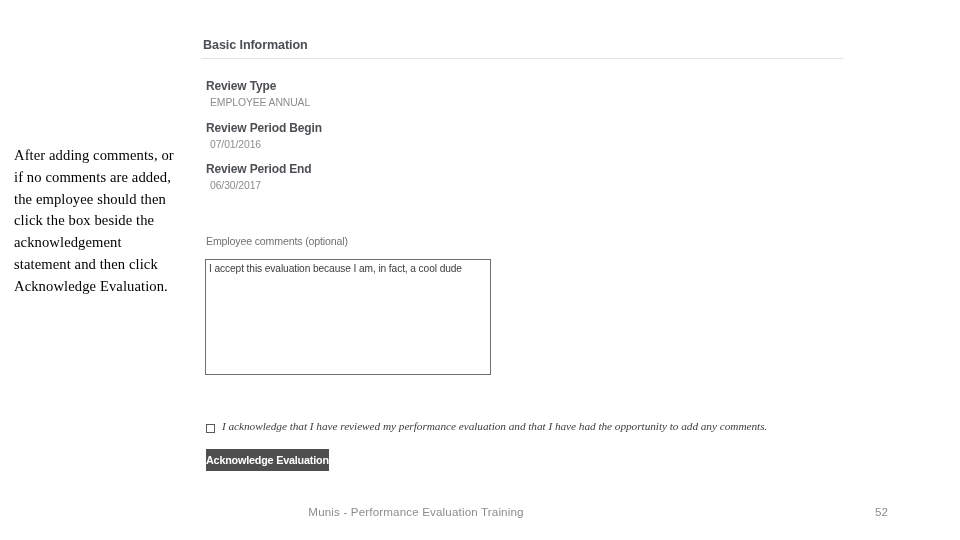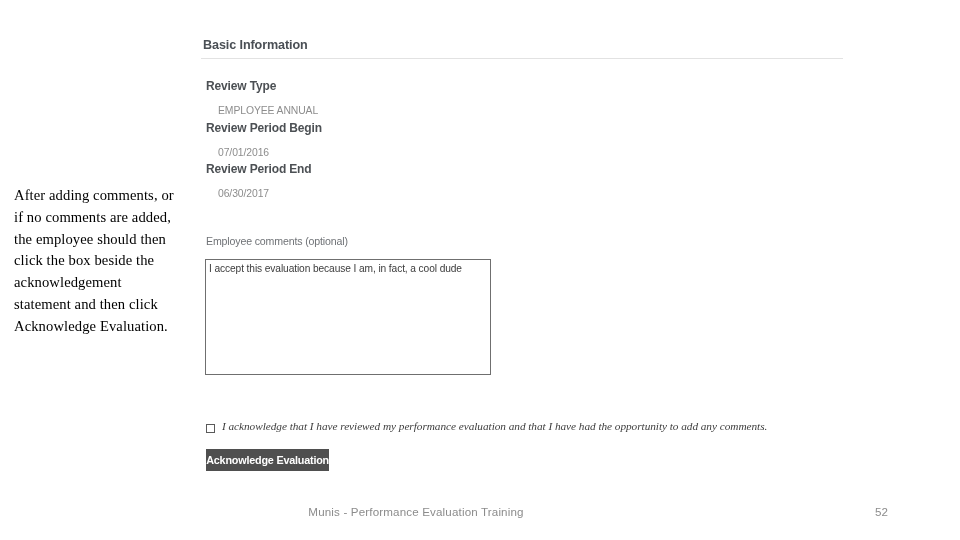--- a/index.html
+++ b/index.html
@@ -20,21 +20,20 @@
   #instruction-text {
     position: absolute;
     left: 14px;
     top: 145px;
     width: 160px;
     font-size: 14.6px;
     line-height: 21.8px;
     color: #000000;
     font-family: "Liberation Serif", serif;
     letter-spacing: 0.1px;
-    margin-top: 40px;
   }
 
   
   #app-screenshot {
     position: absolute;
     left: 196px;
     top: 30px;
     width: 660px;
     height: 450px;
     background: #ffffff;
@@ -69,21 +68,21 @@
     color: #4c5054;
     letter-spacing: -0.15px;
     margin: 8px 0 1px 0;
     white-space: nowrap;
   }
   .field-value {
     font-family: "Liberation Sans", sans-serif;
     font-size: 10.4px;
     color: #8d8d8d;
     letter-spacing: -0.1px;
-    margin: 12px;
+    margin: 4px;
     white-space: nowrap;
   }
 
   #field-review-type      { top: 41px; }
   #field-review-begin     { top: 83px; }
   #field-review-end       { top: 124px; }
 
   #employee-comments-heading {
     left: 7px;
     top: 190px;
@@ -157,21 +156,21 @@
     background: #4f4f4f;
     color: #ffffff;
     border: none;
     font-family: "Liberation Sans", sans-serif;
     font-weight: bold;
     font-size: 10.8px;
     letter-spacing: -0.2px;
     cursor: pointer;
     padding: 0;
     line-height: 22px;
-    text-align: right;
+    text-align: left;
   }
 
   
   #slide-footer {
     position: absolute;
     left: 0;
     top: 505px;
     width: 960px;
     height: 20px;
   }

